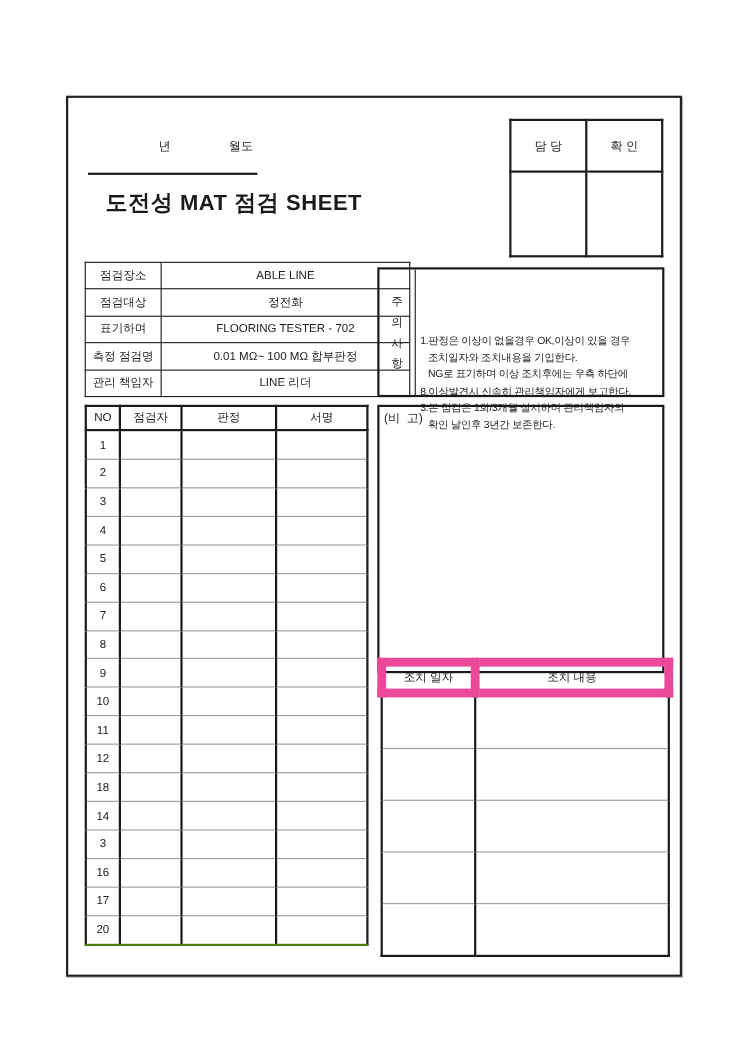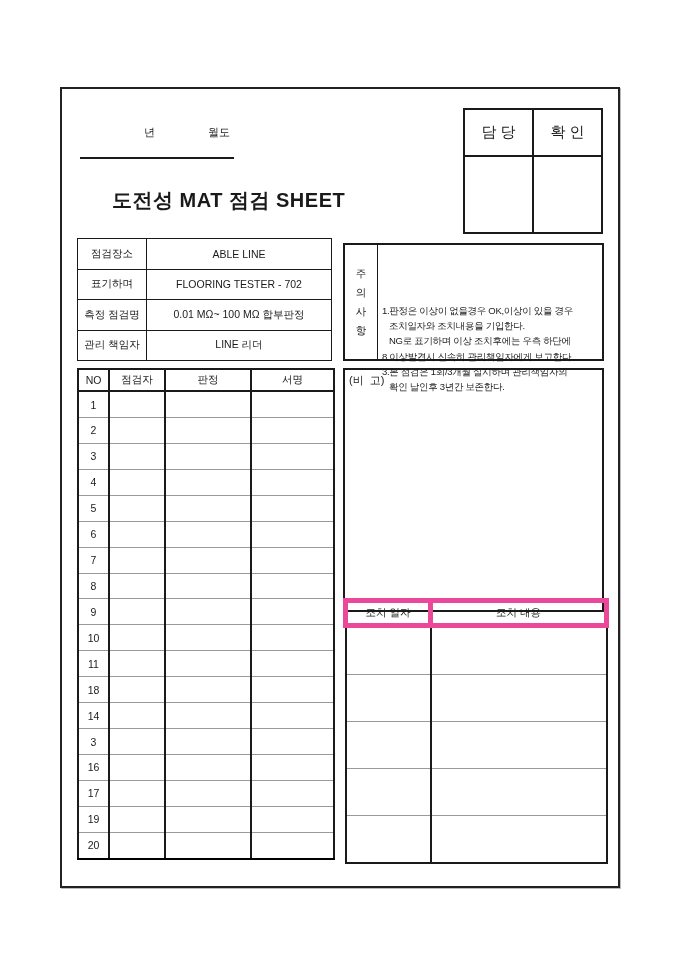--- a/index.html
+++ b/index.html
@@ -6,59 +6,59 @@
   body{font-family:"Liberation Sans","DejaVu Sans",sans-serif;color:#1a1a1a;}
   .canvas{position:relative;width:680px;height:962px;background:#fff;overflow:hidden;}
   .page{position:absolute;left:60px;top:87px;width:560px;height:801px;
         border:2px solid #222;box-sizing:border-box;background:#fff;
         box-shadow:1px 1px 0 #bbb;}
   
   .yearline{position:absolute;top:30px;left:0;width:260px;height:30px;font-size:11px;}
   .yr{position:absolute;left:82px;top:6px;}
   .mo{position:absolute;left:146px;top:6px;}
   .date-underline{position:absolute;left:18px;top:68px;width:154px;height:2px;background:#1a1a1a;}
-  .title{position:absolute;left:34px;top:82px;margin:16px;font-size:20px;font-weight:700;
+  .title{position:absolute;left:34px;top:82px;margin:0;font-size:20px;font-weight:700;
          letter-spacing:.5px;white-space:pre;}
   
   table{border-collapse:collapse;table-layout:fixed;}
   .signoff{position:absolute;left:401px;top:19px;width:140px;height:124px;}
-  .signoff th,.signoff td{border:2px solid #1a1a1a;font-size:15px;font-weight:400;
+  .signoff th,.signoff td{border:2px solid #1a1a1a;font-size:11px;font-weight:400;
       text-align:center;padding:0;white-space:pre;margin-left:40px;}
   .signoff th{height:45px;}
   .signoff td{height:75px;}
   
-  .info{position:absolute;left:15px;top:149px;width:255px;height:123px;}
+  .info{position:absolute;left:15px;top:149px;width:296px;height:123px;}
   .info th,.info td{border:1.5px solid #1a1a1a;font-size:10.5px;font-weight:400;
       text-align:center;padding:0 2px;white-space:pre;}
   .info col.c-label{width:69px;}
   
   .notes{position:absolute;left:281px;top:154px;width:261px;height:118px;
          border:2px solid #1a1a1a;box-sizing:border-box;display:flex;}
   .notes-label{width:32px;border-right:1.5px solid #1a1a1a;display:flex;flex-direction:column;
          justify-content:center;align-items:center;gap:5px;font-size:10.5px;}
   .notes-body{flex:1;padding:10px 2px 0 4px;font-size:9.5px;line-height:15.2px;
          letter-spacing:-0.3px;margin-top:48px;}
   .notes-body div{white-space:pre;overflow:hidden;}
   
   .check{position:absolute;left:15px;top:279px;width:256px;height:492px;}
   .check th{height:20px;font-size:10.5px;font-weight:400;text-align:center;
       border-left:2px solid #1a1a1a;border-right:2px solid #1a1a1a;
       border-top:2px solid #1a1a1a;border-bottom:2px solid #1a1a1a;padding:0;white-space:pre;}
   .check td{height:21.5px;font-size:10.5px;text-align:center;padding:0;
       border-left:2px solid #1a1a1a;border-right:2px solid #1a1a1a;
       border-top:1px solid #9a9a9a;}
-  .check tr:last-child td{border-bottom:2px solid #000000;}
+  .check tr:last-child td{border-bottom:2px solid #4d7c0f;}
   
   .remarks{position:absolute;left:281px;top:279px;width:261px;height:244px;
       border:2px solid #1a1a1a;box-sizing:border-box;}
   .remarks span{position:absolute;left:4px;top:3px;font-size:11px;white-space:pre;}
   
   .action{position:absolute;left:281px;top:509px;width:261px;height:262px;}
   .action th{height:20px;font-size:10.5px;font-weight:400;text-align:center;padding:0;
-      border:5px solid #ec4899;white-space:pre;}
+      border:8px solid #ec4899;white-space:pre;}
   .action td{height:46px;padding:0;font-size:10.5px;text-align:center;
       border-left:2px solid #1a1a1a;border-right:2px solid #1a1a1a;
       border-top:1px solid #9a9a9a;}
   .action tr:last-child td{border-bottom:2px solid #1a1a1a;}
 </style>
 </head>
 <body>
 
 <div class="canvas">
   <div class="page">
@@ -86,20 +86,24 @@
 
     <table class="info">
       <colgroup>
           <col class="c-label">
           <col>
         </colgroup>
       <tbody>
           <tr>
         <th>점검장소</th>
         <td>ABLE LINE</td>
+      </tr>
+      <tr>
+        <th>점검대상</th>
+        <td>정전화</td>
       </tr>
       <tr>
         <th>표기하며</th>
         <td>FLOORING TESTER - 702</td>
       </tr>
       <tr>
         <th>측정 점검명</th>
         <td>0.01 MΩ~ 100 MΩ 합부판정</td>
       </tr>
       <tr>
@@ -202,20 +206,26 @@
             <td></td>
             <td></td>
           </tr>
           <tr>
             <td>11</td>
             <td></td>
             <td></td>
             <td></td>
           </tr>
           <tr>
+            <td>12</td>
+            <td></td>
+            <td></td>
+            <td></td>
+          </tr>
+          <tr>
             <td>18</td>
             <td></td>
             <td></td>
             <td></td>
           </tr>
           <tr>
             <td>14</td>
             <td></td>
             <td></td>
             <td></td>
@@ -227,26 +237,20 @@
             <td></td>
           </tr>
           <tr>
             <td>16</td>
             <td></td>
             <td></td>
             <td></td>
           </tr>
           <tr>
             <td>17</td>
-            <td></td>
-            <td></td>
-            <td></td>
-          </tr>
-          <tr>
-            <td>19</td>
             <td></td>
             <td></td>
             <td></td>
           </tr>
           <tr>
             <td>20</td>
             <td></td>
             <td></td>
             <td></td>
           </tr>

